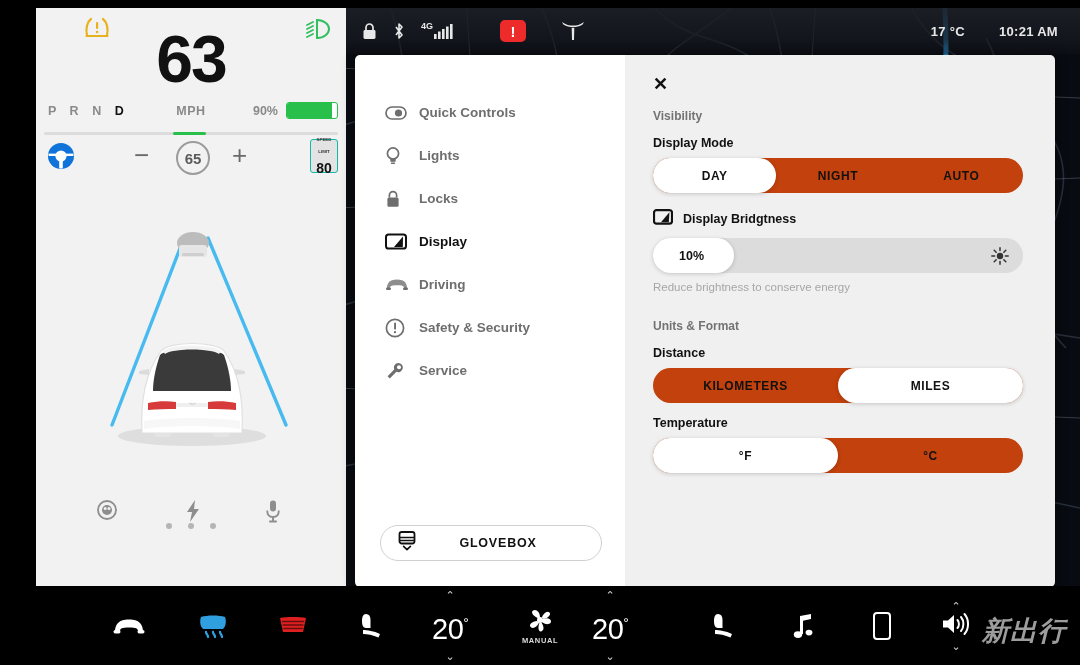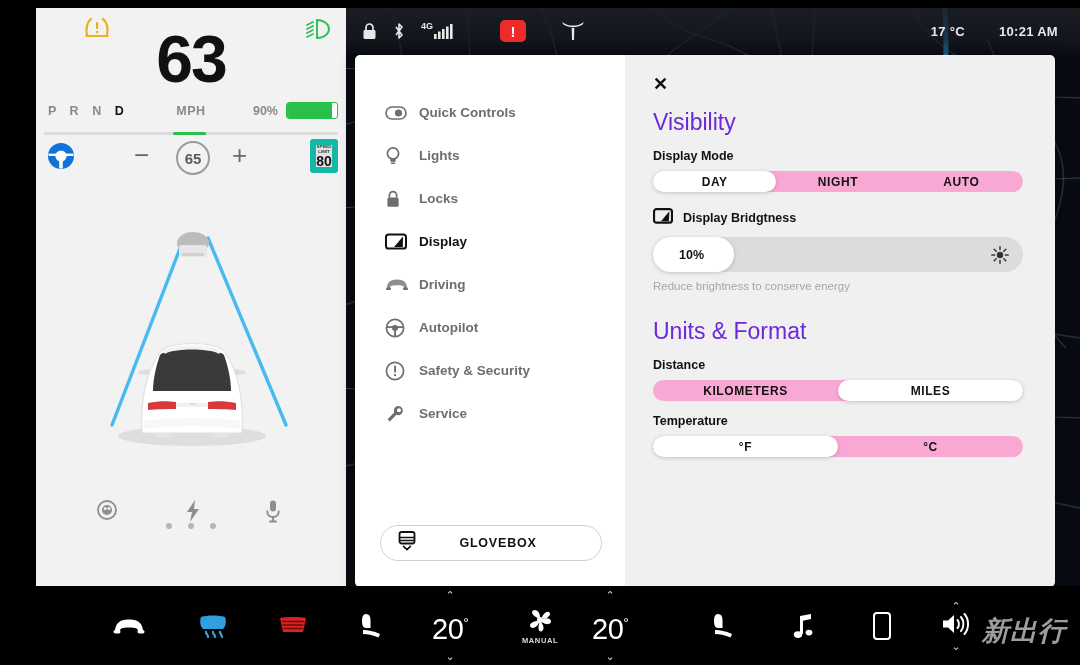--- a/index.html
+++ b/index.html
@@ -55,22 +55,22 @@
     position:absolute; left: 140px; top: 6px;
     width: 34px; height: 34px; border-radius:50%;
     border: 2px solid #9b9b9b; color:#5a5a5a;
     font-size: 15px; font-weight:bold;
     display:flex; align-items:center; justify-content:center;
   }
   #cc-plus { position:absolute; left: 196px; top: 5px; font-size: 26px; color:#6a6a6a; font-weight:300;}
   #speed-limit-sign {
     position:absolute; right: 8px; top: 4px;
     width: 28px; height: 34px; background:#e3e3e3;
-    border-radius: 3px; border:6px solid #14b8a6;
-    display:flex; flex-direction:column; align-items:center; justify-content:center;
+    border-radius: 3px; border:1px solid #14b8a6;
+    display:flex; flex-direction:column; align-items:center; justify-content:center;gap:7px;
   }
   #speed-limit-sign .sl-t { font-size: 4.4px; font-weight:bold; color:#333; line-height:5px; text-align:center;}
   #speed-limit-sign .sl-n { font-size: 14px; font-weight:bold; color:#111; line-height:15px;}
 
   
   #viz { position:relative; height: 300px; }
   #viz svg { position:absolute; left:0; top:0; }
 
   .cl-icons { position:relative; height: 60px; }
   .cl-icons .ci { position:absolute; top: 16px; }
@@ -114,25 +114,25 @@
   #glovebox-btn {
     position:absolute; left: 25px; bottom: 26px; width: 222px; height: 36px;
     border: 1.5px solid #d0d0d0; border-radius: 18px; background:#fff;
     display:flex; align-items:center;
   }
   #glovebox-btn .gb-icon { margin-left: 16px; }
   #glovebox-label { flex:1; text-align:center; font-size: 12.5px; font-weight:bold; color:#111; letter-spacing: .8px; padding-right: 22px;}
 
   #detail { flex:1; background:#f0f0f0; position:relative; padding: 20px 32px 0 28px; }
   #close-btn { font-size: 18px; color:#111; width:20px; height:20px; line-height:18px; font-weight:bold; }
-  .sec-title { font-size: 23px; font-weight:normal; color:#6d28d9; margin-top: 14px; }
+  .sec-title { font-size: 12px; font-weight:bold; color:#737373; margin-top: 14px; }
   .sub-label { font-size: 12.5px; font-weight:bold; color:#111; margin-top: 13px; }
 
   .seg {
-    margin-top: 8px; height: 21px; background:#f9a8d4; border-radius: 18px;
+    margin-top: 8px; height: 35px; background:#c2410c; border-radius: 18px;
     display:flex; align-items:center; position:relative;
   }
   .seg .opt {
     flex:1; text-align:center; font-size: 12px; font-weight:bold; color:#111;
     letter-spacing: .6px; height: 100%; display:flex; align-items:center; justify-content:center;
   }
   .seg .opt.sel { background:#fff; border-radius: 18px; box-shadow: 0 1px 4px rgba(0,0,0,.18); }
 
   .chk-row { display:flex; align-items:center; margin-top: 16px; }
   .chk-row .chk-label { margin-left: 10px; font-size: 12.5px; font-weight:bold; color:#111; }
@@ -418,31 +418,20 @@
         <span class="mi-icon">
           <svg width="24" height="15" viewBox="0 0 24 15">
             <path d="M2,11 C2,7 4,4 7,3.2 C10,2.4 14,2.4 17,3.2 C20,4 22,7 22,11 L19,11 C19,9 17.6,8.2 12,8.2 C6.4,8.2 5,9 5,11 Z" fill="#8e8e8e"></path>
             <rect x="1" y="10.4" width="5" height="2.6" rx="1.3" fill="#6e6e6e"></rect>
             <rect x="18" y="10.4" width="5" height="2.6" rx="1.3" fill="#6e6e6e"></rect>
           </svg>
         </span>
         <span>Driving</span>
       </div>
 
-      <div class="menu-item">
-        <span class="mi-icon">
-          <svg width="20" height="20" viewBox="0 0 20 20">
-            <circle cx="10" cy="10" r="8.6" fill="none" stroke="#6e6e6e" stroke-width="1.7"></circle>
-            <circle cx="10" cy="10" r="3" fill="#6e6e6e"></circle>
-            <path d="M1.8,8.2 L18.2,8.2 L18.2,10 L1.8,10 Z" fill="#6e6e6e"></path>
-            <rect x="9.1" y="12.4" width="1.9" height="6.2" fill="#6e6e6e"></rect>
-          </svg>
-        </span>
-        <span>Autopilot</span>
-      </div>
 
       <div class="menu-item">
         <span class="mi-icon">
           <svg width="20" height="20" viewBox="0 0 20 20">
             <circle cx="10" cy="10" r="8.6" fill="none" stroke="#6e6e6e" stroke-width="1.7"></circle>
             <rect x="9.1" y="4.6" width="1.9" height="7" rx=".9" fill="#6e6e6e"></rect>
             <circle cx="10" cy="14.2" r="1.15" fill="#6e6e6e"></circle>
           </svg>
         </span>
         <span>Safety &amp; Security</span>

